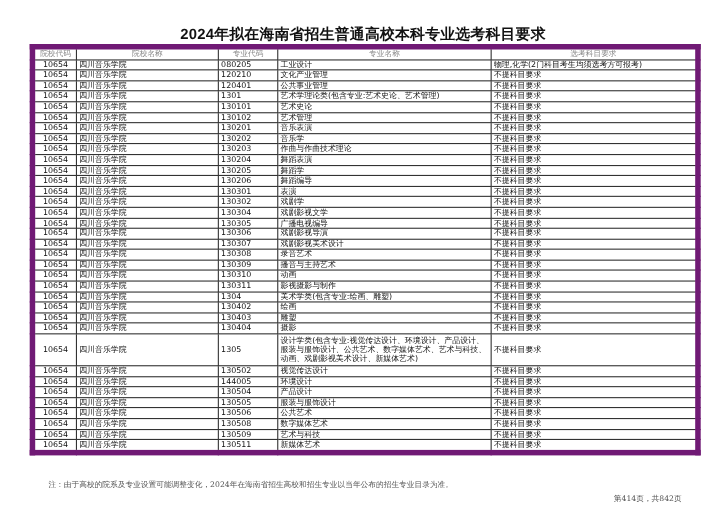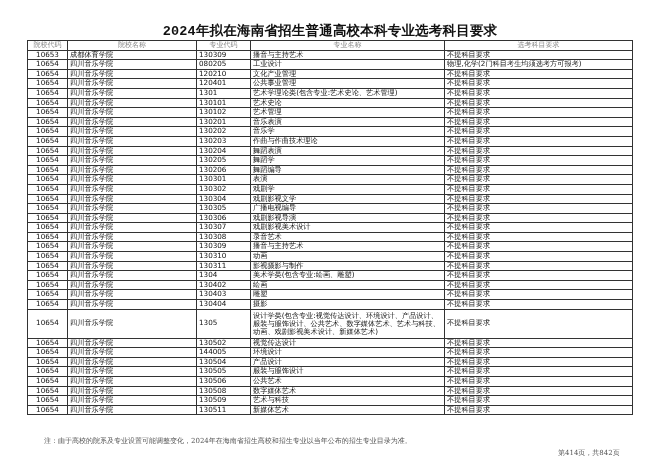--- a/index.html
+++ b/index.html
@@ -1,18 +1,18 @@
 <!DOCTYPE html>
 <html><head>
 <meta charset="utf-8">
 <style>
   html, body { margin: 0; padding: 0; background: #ffffff; }
   body { width: 660px; height: 466px; position: relative; overflow: hidden; font-family: "DejaVu Sans", "Liberation Sans", sans-serif; color: #111; }
-  .title { position: absolute; left: 0; top: 22px; width: 660px; text-align: center; font-family: Liberation Mono, monospace; font-size: 13.5px; font-weight: bold; color: #111; letter-spacing: 0.2px; }
-  table.grid { position: absolute; left: 27px; top: 40px; border-collapse: collapse; table-layout: fixed; width: 605px; border: 1px solid #701a75; }
+  .title { position: absolute; left: 0; top: 22px; width: 660px; text-align: center; font-family: Liberation Sans, sans-serif; font-size: 13.5px; font-weight: bold; color: #111; letter-spacing: 0.2px; }
+  table.grid { position: absolute; left: 27px; top: 40px; border-collapse: collapse; table-layout: fixed; width: 605px; border: 5px solid #701a75; }
   table.grid col.c1 { width: 40px; }
   table.grid col.c2 { width: 129px; }
   table.grid col.c3 { width: 54px; }
   table.grid col.c4 { width: 194px; }
   table.grid col.c5 { width: 188px; }
   table.grid th, table.grid td { border: 1px solid #333; padding: 0 2px; height: 8.6px; line-height: 8.6px; font-size: 7.2px; white-space: nowrap; overflow: hidden; vertical-align: middle; }
   table.grid th { font-family: "DejaVu Serif", "Liberation Serif", serif; font-weight: normal; color: #888; text-align: center; font-size: 7px; }
   table.grid td.code { text-align: center; }
   table.grid td.tall { height: 28px; }
   table.grid td.wrap { white-space: normal; line-height: 8px; }
@@ -36,27 +36,20 @@
     <tr>
       <th>院校代码</th>
       <th>院校名称</th>
       <th>专业代码</th>
       <th>专业名称</th>
       <th>选考科目要求</th>
     </tr>
   </thead>
   <tbody id="tbody">
       <tr>
-        <td class="code">10653</td>
-        <td>成都体育学院</td>
-        <td>130309</td>
-        <td>播音与主持艺术</td>
-        <td>不提科目要求</td>
-      </tr>
-      <tr>
         <td class="code">10654</td>
         <td>四川音乐学院</td>
         <td>080205</td>
         <td>工业设计</td>
         <td>物理,化学(2门科目考生均须选考方可报考)</td>
       </tr>
       <tr>
         <td class="code">10654</td>
         <td>四川音乐学院</td>
         <td>120210</td>

